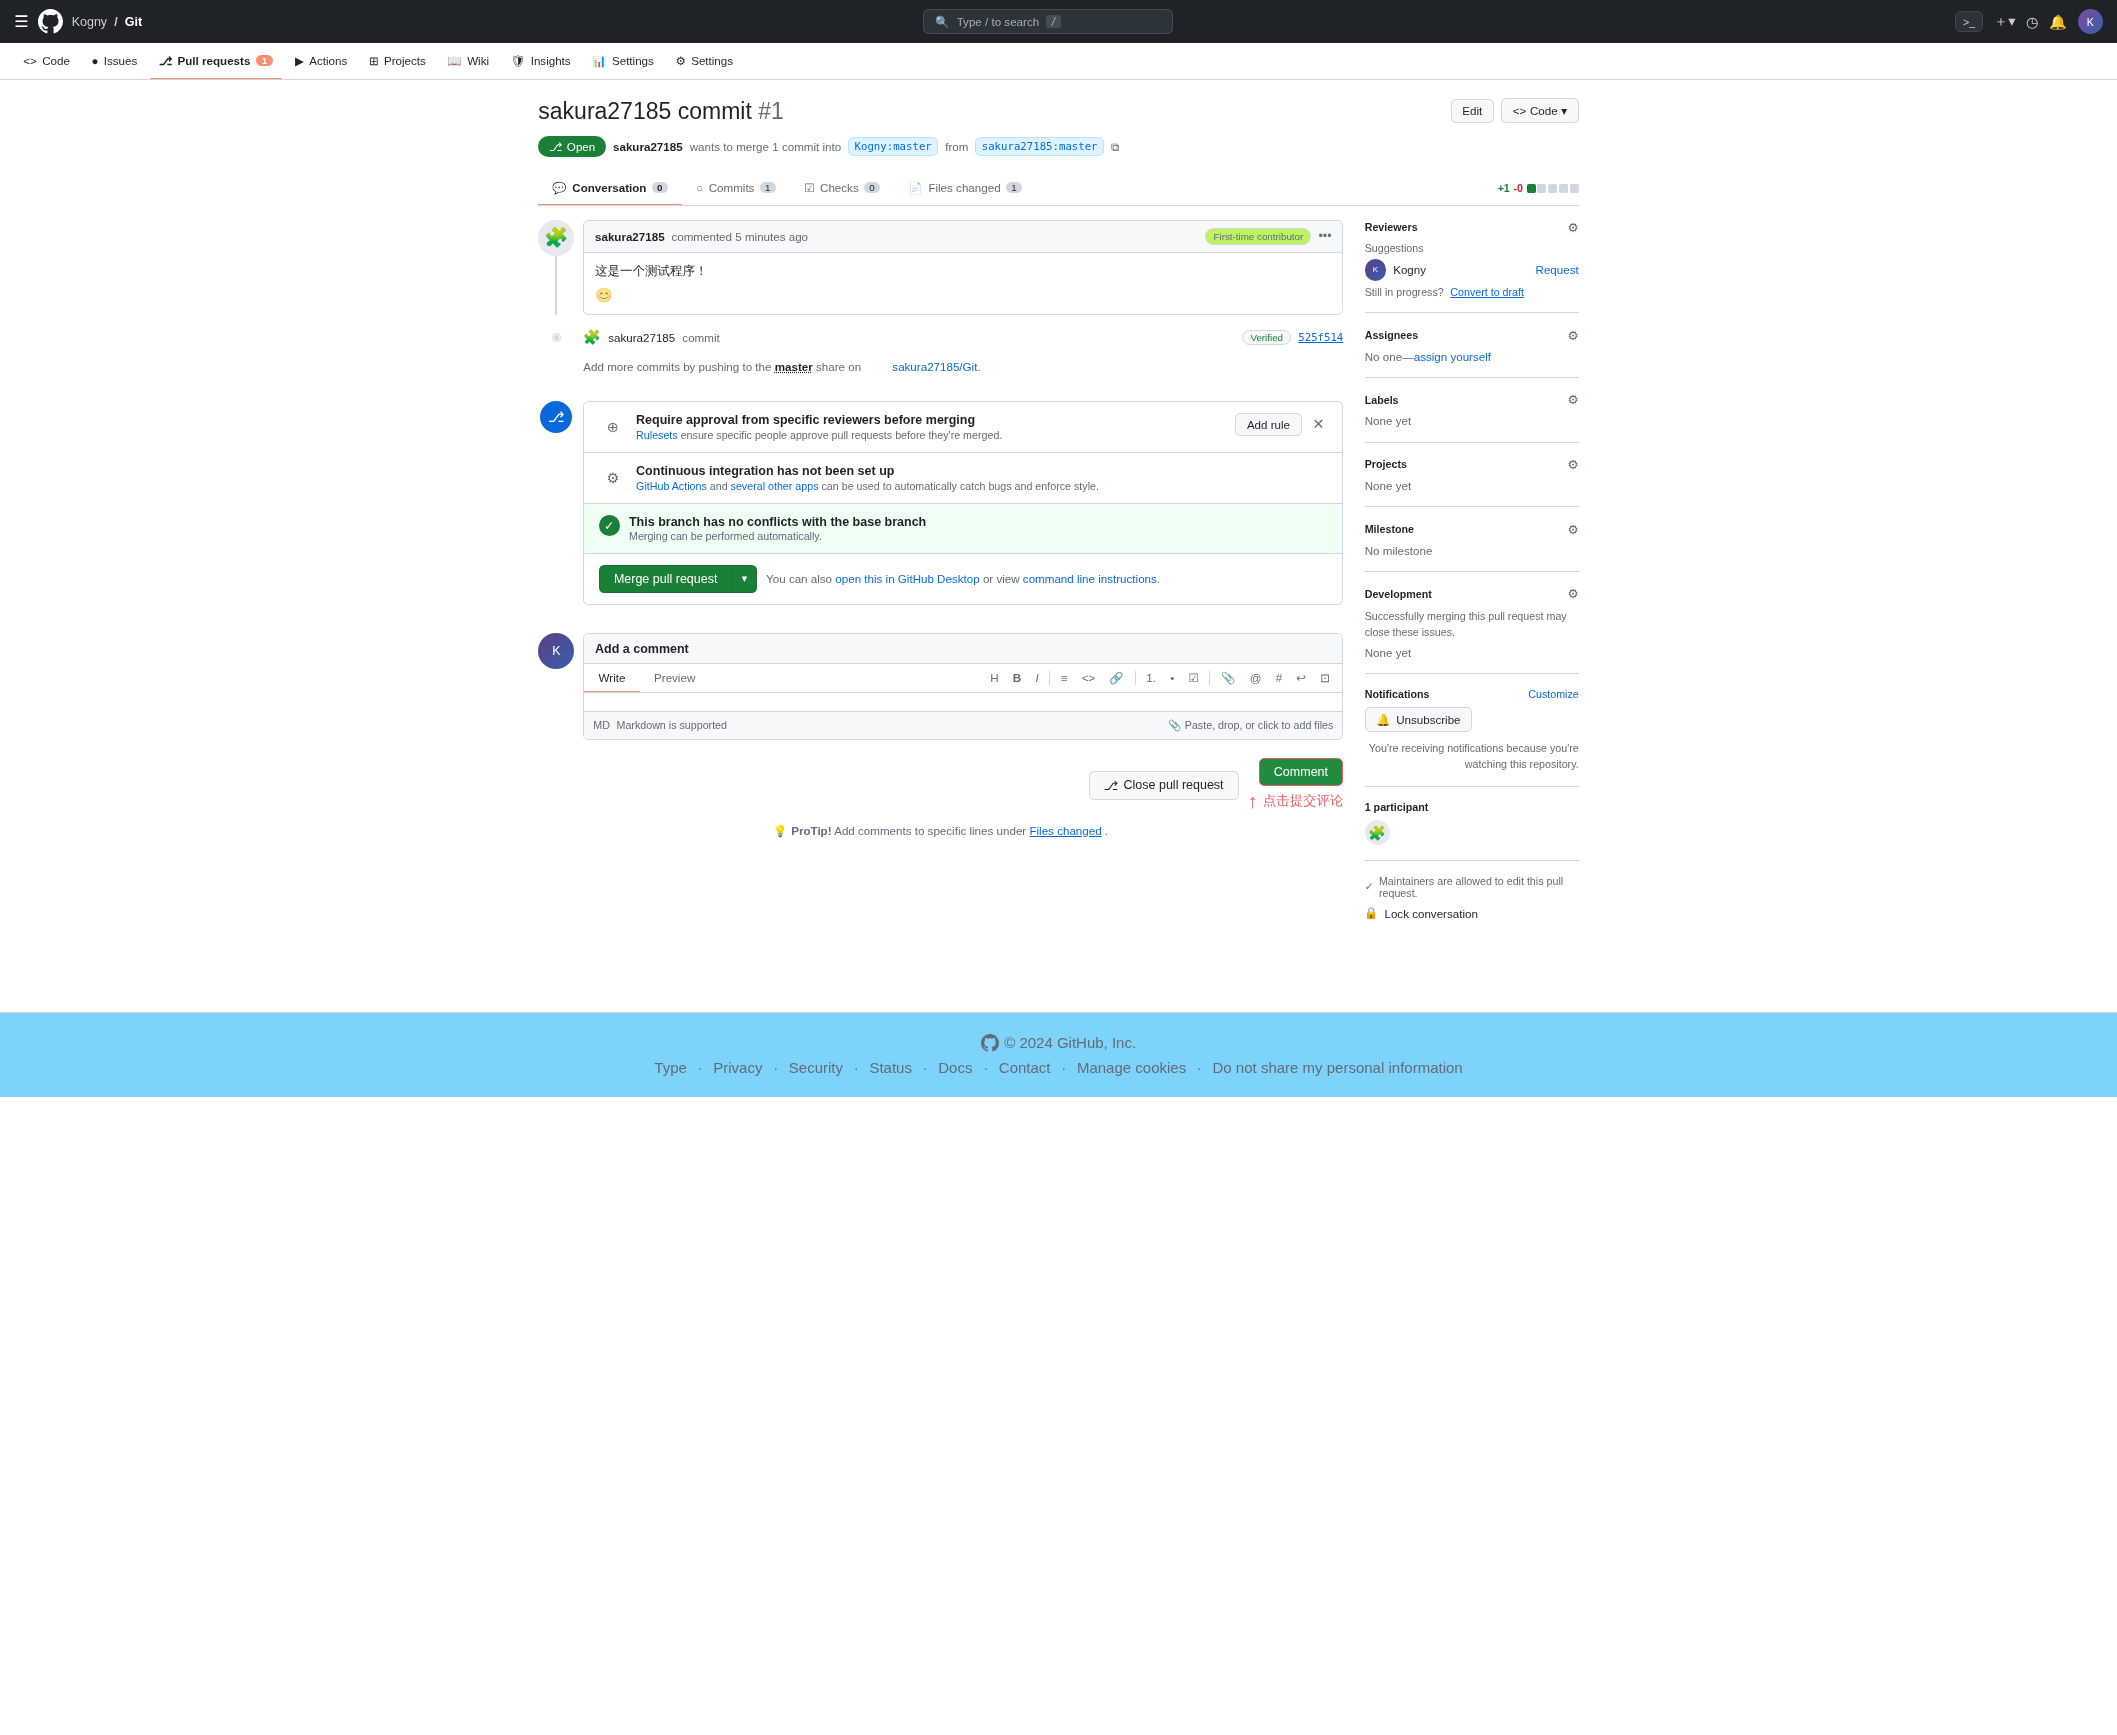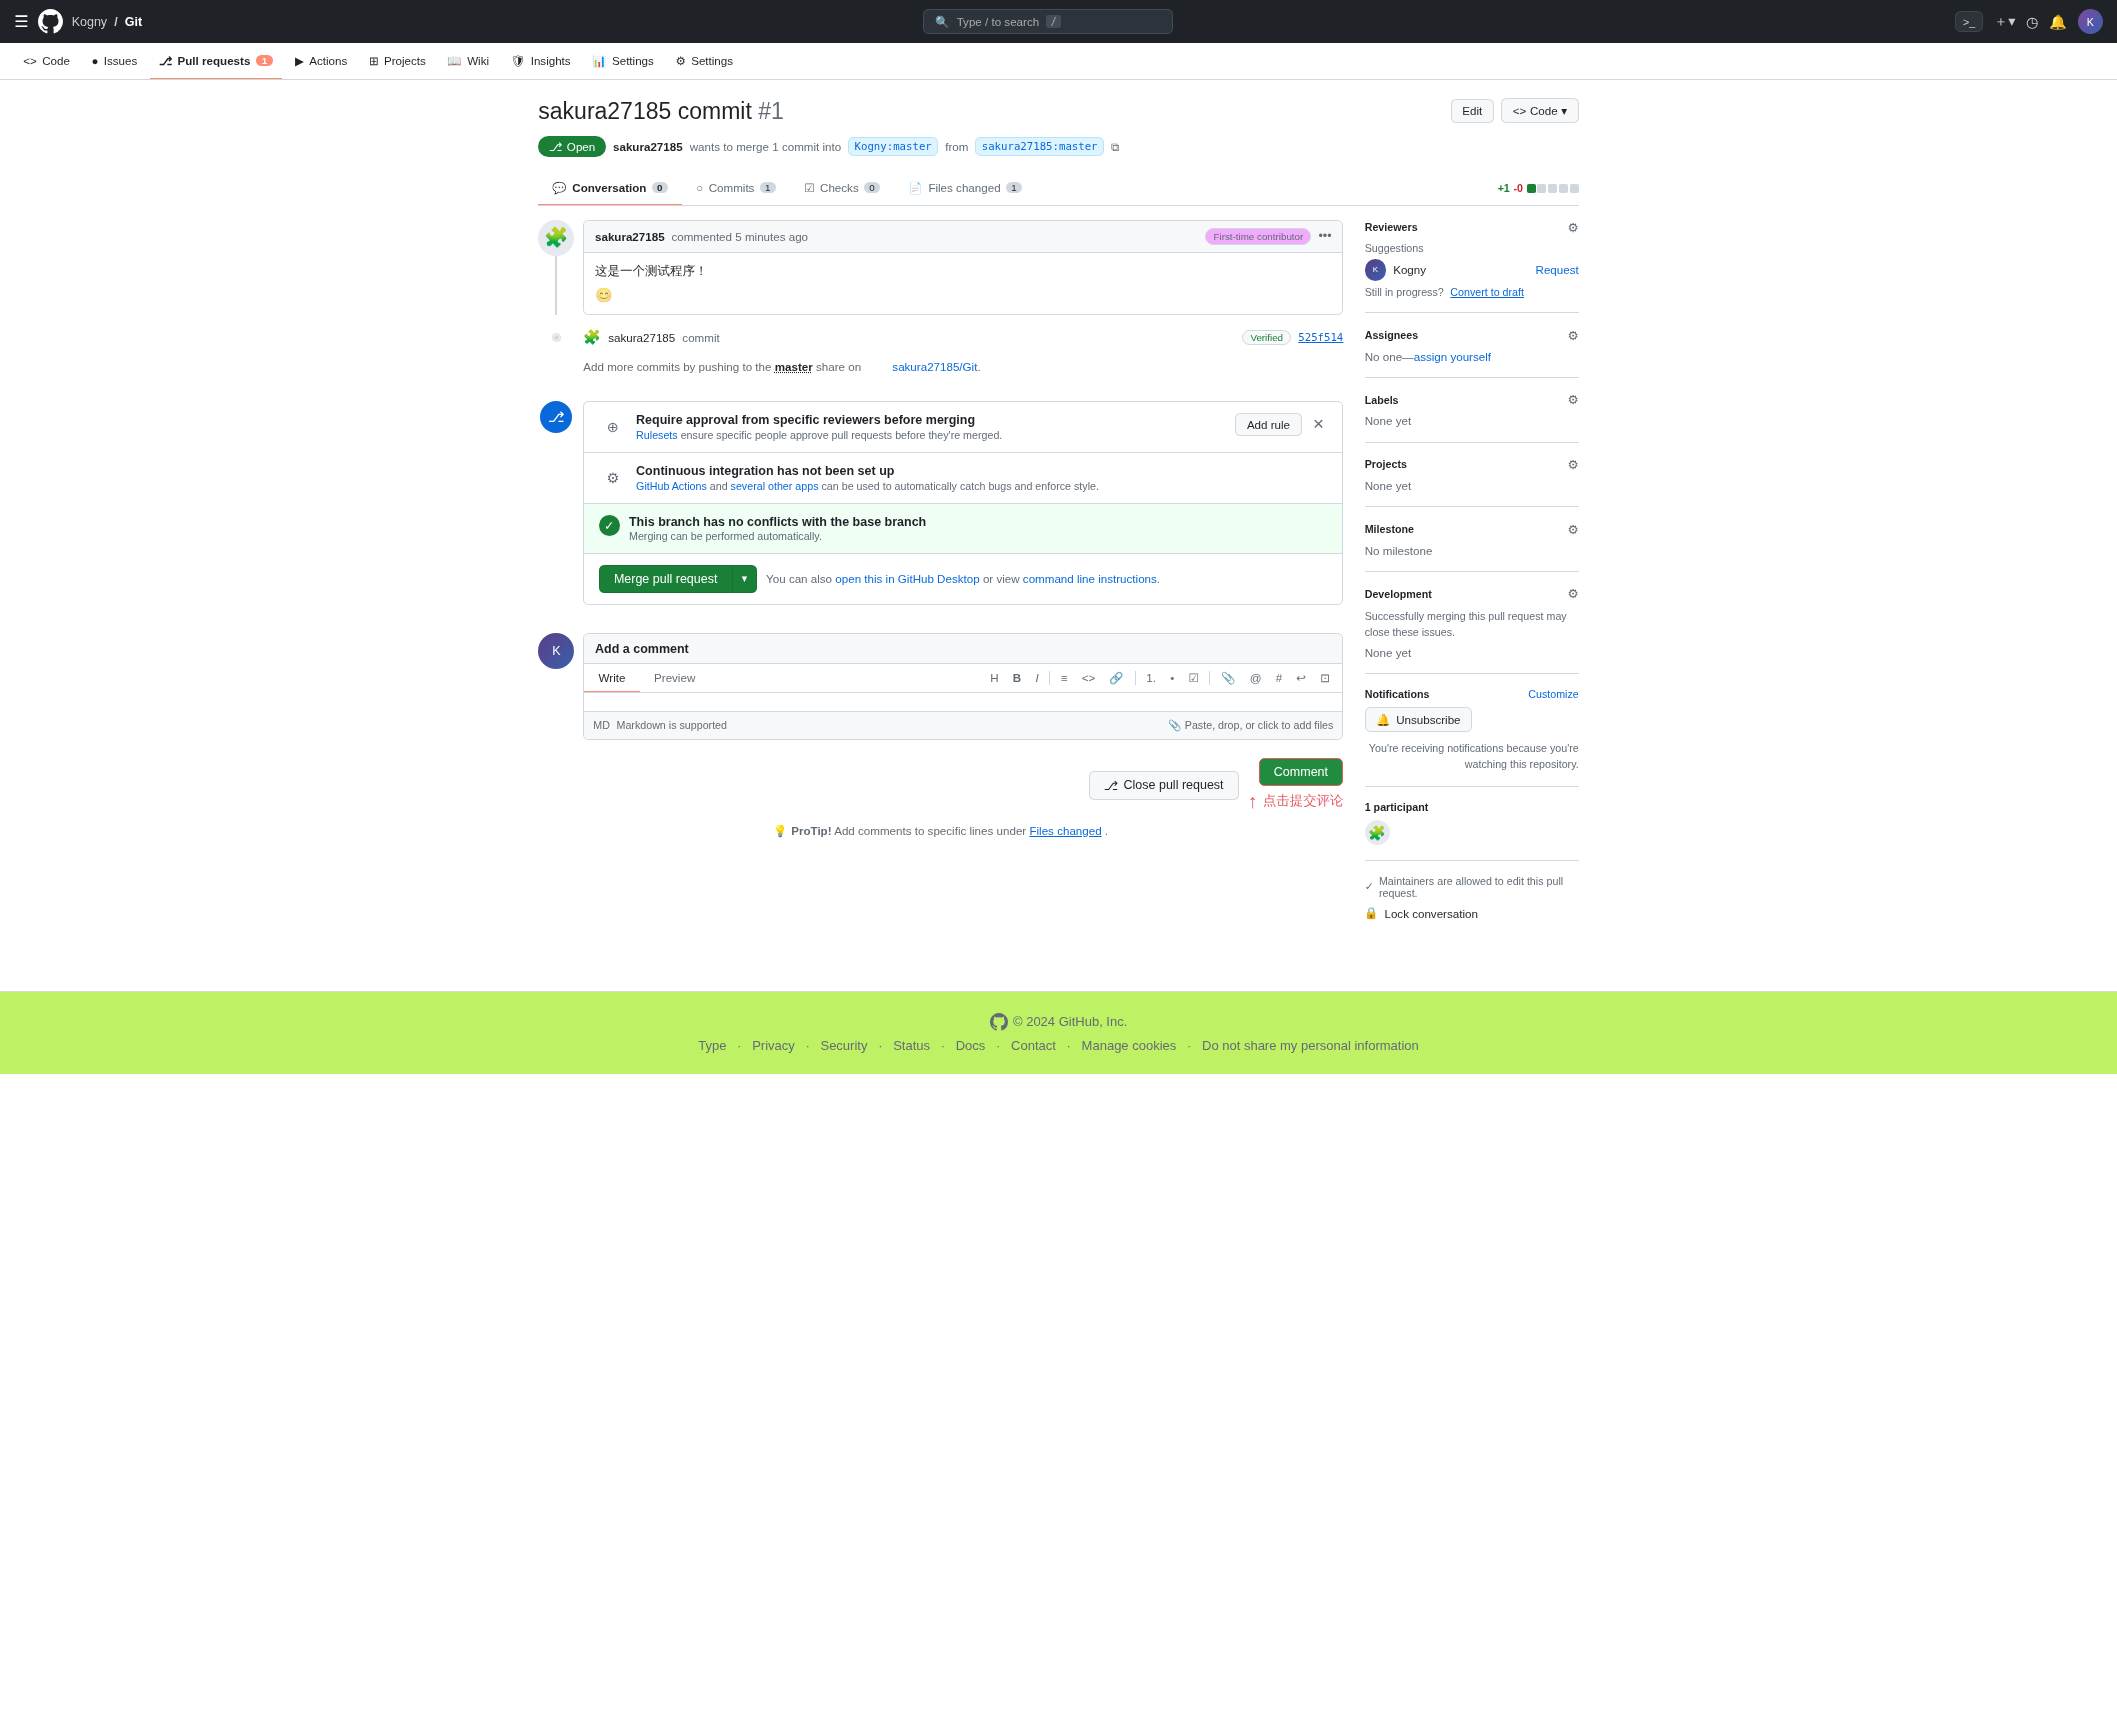--- a/index.html
+++ b/index.html
@@ -63,21 +63,21 @@
     .content-sidebar { width: 214px; flex-shrink: 0; }
 
     
     .comment-thread { display: flex; gap: 9px; margin-bottom: 14.3px; }
     .avatar-large { width: 36px; height: 36px; border-radius: 50%; background: #e6eaf0; flex-shrink: 0; display: flex; align-items: center; justify-content: center; overflow: hidden; }
     .comment-box { flex: 1; border: 0.9px solid #d0d7de; border-radius: 5.3px; overflow: hidden; }
     .comment-header { display: flex; align-items: center; justify-content: space-between; background: #f6f8fa; padding: 7.1px 10.7px; border-bottom: 0.9px solid #d0d7de; }
     .comment-header-left { font-size: 11.6px; color: #636c76; }
     .comment-header-left strong { color: #1f2328; }
     .comment-header-right { display: flex; align-items: center; gap: 7.1px; }
-    .contributor-badge { background: #f0abfc; border: 0.9px solid #d0d7de; border-radius: 18px; padding: 1.8px 7.1px; font-size: 9.8px; color: #636c76; }
+    .contributor-badge { background: #bef264; border: 0.9px solid #d0d7de; border-radius: 18px; padding: 1.8px 7.1px; font-size: 9.8px; color: #636c76; }
     .comment-body { padding: 10.7px; }
     .comment-text { font-size: 12.5px; margin-bottom: 7.1px; }
     .emoji-btn { cursor: pointer; font-size: 14.3px; opacity: 0.6; }
     
     
     .info-text { font-size: 11.6px; color: #636c76; padding: 7.1px 0 14.3px 0; }
     .info-text a { color: #0969da; text-decoration: none; margin-left: 28px; }
     .info-text strong { color: #1f2328; text-decoration: underline; text-decoration-style: dotted; cursor: pointer; }
 
     
@@ -133,21 +133,21 @@
     .unsub-btn { display: flex; align-items: center; gap: 5.3px; padding: 4.5px 10.7px; border-radius: 5.3px; border: 0.9px solid #d0d7de; font-size: 11.6px; cursor: pointer; background: #f6f8fa; color: #1f2328; margin-bottom: 7.1px; }
     
     
     .participant-avatar { width: 25px; height: 25px; border-radius: 50%; background: #e6eaf0; display: flex; align-items: center; justify-content: center; font-size: 14.3px; }
     
     
     .maintainer-info { display: flex; align-items: center; gap: 5.3px; font-size: 10.7px; color: #636c76; margin-bottom: 7.1px; }
     .lock-info { display: flex; align-items: center; gap: 5.3px; font-size: 11.6px; color: #1f2328; cursor: pointer; }
     
     
-    .site-footer { background: #bef264; border-top: 0.9px solid #d0d7de; padding: 21.4px 14.3px; text-align: center; font-size: 13px; color: #636c76; margin-top: 24px; }
+    .site-footer { background: #7dd3fc; border-top: 0.9px solid #d0d7de; padding: 21.4px 14.3px; text-align: center; font-size: 15px; color: #636c76; margin-top: 45px; }
     .site-footer a { color: #636c76; text-decoration: none; margin: 0 7.1px; }
     .site-footer .footer-logo { display: inline-flex; align-items: center; gap: 5.3px; margin-bottom: 7.1px; }
     .footer-links { display: flex; align-items: center; justify-content: center; gap: 3.6px; flex-wrap: wrap; }
     .commit-hash { font-family: monospace; color: #0969da; font-size: 10.7px; }
     .verified-badge { background: #f6f8fa; border: 0.9px solid #d0d7de; color: #1a7f37; border-radius: 18px; padding: 0.9px 7.1px; font-size: 9.8px; }
   </style>
 </head>
 <body>
 
 <nav class="top-nav">

